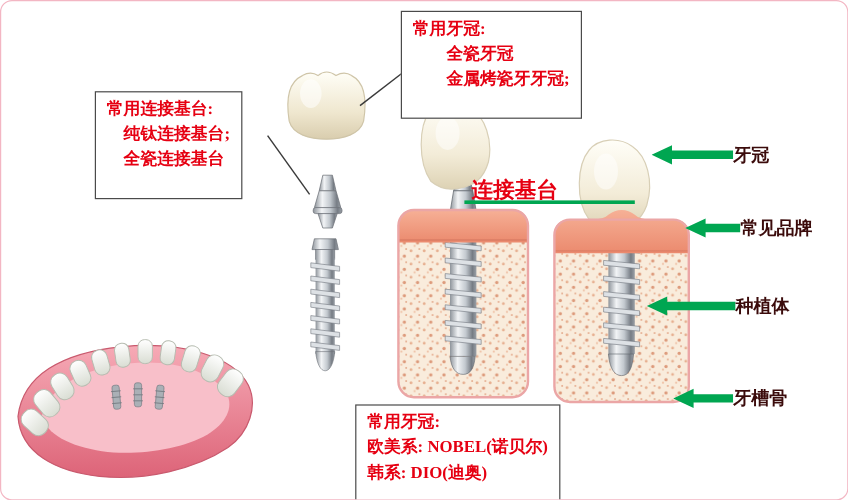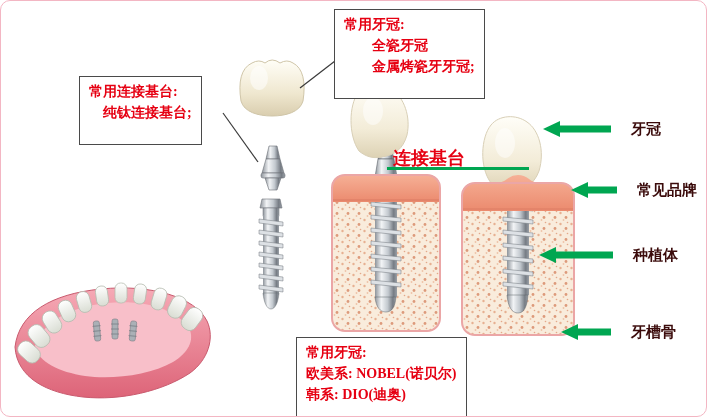--- a/index.html
+++ b/index.html
@@ -17,21 +17,21 @@
   .label-box .ind-lg{padding-left:28px}
   .label-box .ind-sm{padding-left:14px}
   #abutment-inline-label{
     position:absolute;left:392px;top:145px;color:var(--label-red,#e60012);
     font-size:18px;font-weight:700;z-index:7;white-space:nowrap;
   }
   #abutment-green-line{
     position:absolute;left:386px;top:166px;width:142px;height:3px;
     background:var(--arrow-green,#00a651);z-index:6;
   }
-  .arrow-row{position:absolute;display:flex;align-items:center;gap:20px;z-index:8;height:18px}
+  .arrow-row{position:absolute;display:flex;align-items:center;gap:0;z-index:8;height:18px}
   .arrow-row .lbl{
     color:var(--right-label,#3b0b0b);font-size:15px;font-weight:700;white-space:nowrap;
   }
   .illus{position:absolute;z-index:2}
   .illus svg{display:block}
   #connector-lines{position:absolute;left:0;top:0;z-index:4;pointer-events:none}
 </style>
 </head>
 <body>
 
@@ -44,20 +44,21 @@
 
   <div class="label-box" style="left:333px;top:8px">
     <div>常用牙冠:</div>
     <div class="ind-lg">全瓷牙冠</div>
     <div class="ind-lg">金属烤瓷牙牙冠;</div>
   </div>
 
   <div class="label-box" style="left:78px;top:75px">
     <div>常用连接基台:</div>
     <div class="ind-sm">纯钛连接基台;</div>
+    <div class="ind-sm">全瓷连接基台</div>
   </div>
 
   <div class="label-box" style="left:295px;top:336px">
     <div>常用牙冠:</div>
     <div>欧美系: NOBEL(诺贝尔)</div>
     <div>韩系: DIO(迪奥)</div>
   </div>
 
   <div id="abutment-inline-label">连接基台</div>
   <div id="abutment-green-line"></div>

